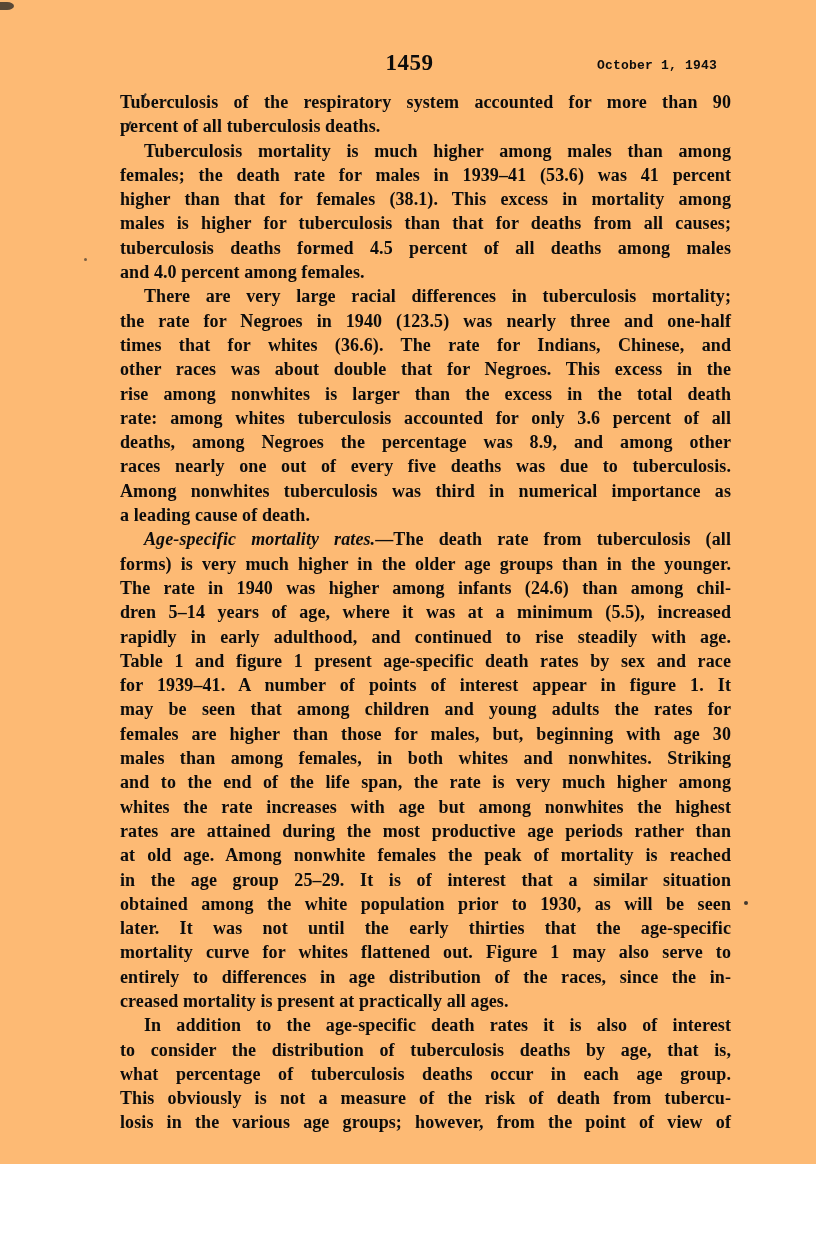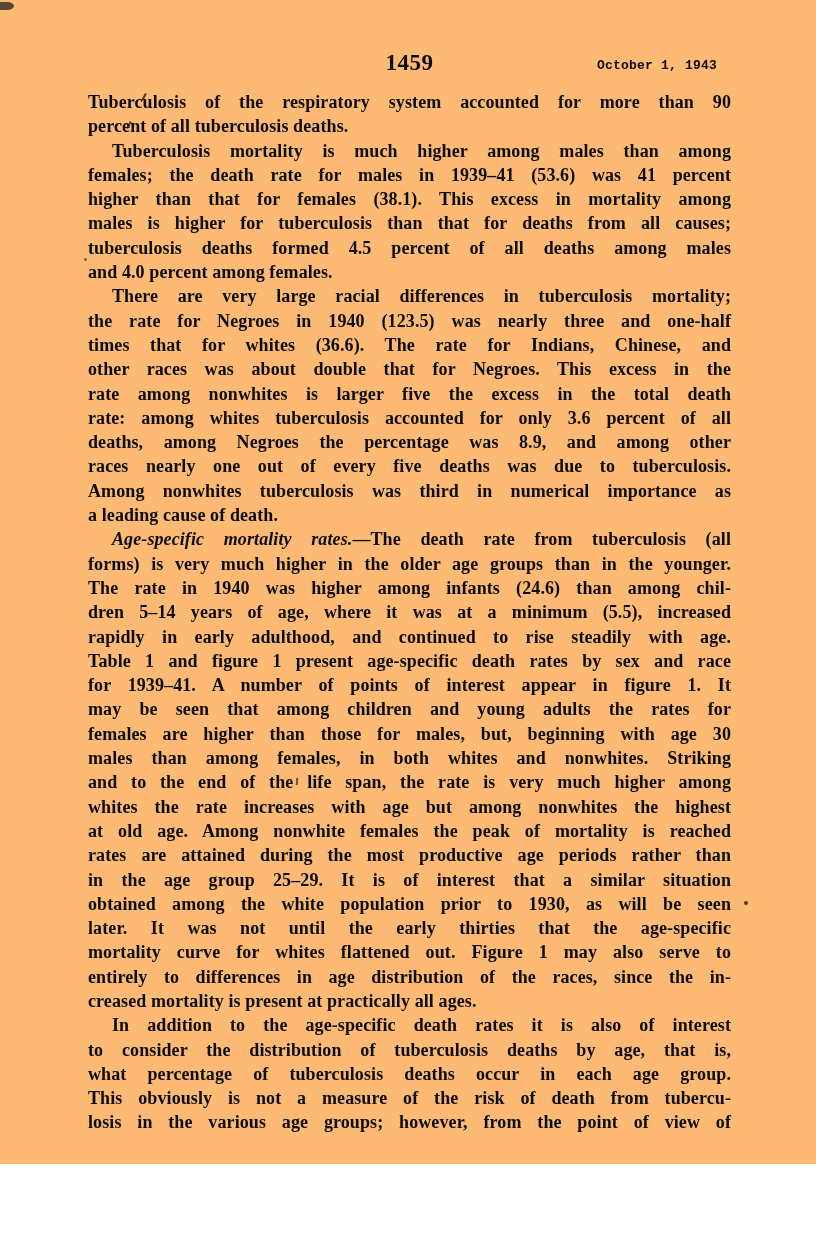--- a/index.html
+++ b/index.html
@@ -52,20 +52,21 @@
     width: 643px;
     font-size: 18px;
     font-weight: 700;
     line-height: 24.3px;
     letter-spacing: 0.1px;
   }
   .para { margin: 0; }
   .line {
     text-align: justify;
     text-align-last: justify;
+    margin-left: 32px;
   }
   .line.para-end {
     text-align: left;
     text-align-last: left;
   }
   .line.indent { padding-left: 24px; }
   .it { font-style: italic; }
   
   .artifact {
     position: absolute;
@@ -98,42 +99,42 @@
           <div class="line">higher than that for females (38.1). This excess in mortality among</div>
           <div class="line">males is higher for tuberculosis than that for deaths from all causes;</div>
           <div class="line">tuberculosis deaths formed 4.5 percent of all deaths among males</div>
           <div class="line para-end">and 4.0 percent among females.</div>
         </div>
         <div class="para">
           <div class="line indent">There are very large racial differences in tuberculosis mortality;</div>
           <div class="line">the rate for Negroes in 1940 (123.5) was nearly three and one-half</div>
           <div class="line">times that for whites (36.6). The rate for Indians, Chinese, and</div>
           <div class="line">other races was about double that for Negroes. This excess in the</div>
-          <div class="line">rate among nonwhites is larger five the excess in the total death</div>
+          <div class="line">rise among nonwhites is larger than the excess in the total death</div>
           <div class="line">rate: among whites tuberculosis accounted for only 3.6 percent of all</div>
           <div class="line">deaths, among Negroes the percentage was 8.9, and among other</div>
           <div class="line">races nearly one out of every five deaths was due to tuberculosis.</div>
           <div class="line">Among nonwhites tuberculosis was third in numerical importance as</div>
           <div class="line para-end">a leading cause of death.</div>
         </div>
         <div class="para">
           <div class="line indent"><span class="it">Age-specific mortality rates.</span><span>—The death rate from tuberculosis (all</span></div>
           <div class="line">forms) is very much higher in the older age groups than in the younger.</div>
           <div class="line">The rate in 1940 was higher among infants (24.6) than among chil-</div>
           <div class="line">dren 5–14 years of age, where it was at a minimum (5.5), increased</div>
           <div class="line">rapidly in early adulthood, and continued to rise steadily with age.</div>
           <div class="line">Table 1 and figure 1 present age-specific death rates by sex and race</div>
           <div class="line">for 1939–41. A number of points of interest appear in figure 1. It</div>
           <div class="line">may be seen that among children and young adults the rates for</div>
           <div class="line">females are higher than those for males, but, beginning with age 30</div>
           <div class="line">males than among females, in both whites and nonwhites. Striking</div>
           <div class="line">and to the end of the life span, the rate is very much higher among</div>
           <div class="line">whites the rate increases with age but among nonwhites the highest</div>
+          <div class="line">rates are attained during the most productive age periods rather than</div>
           <div class="line">at old age. Among nonwhite females the peak of mortality is reached</div>
-          <div class="line">rates are attained during the most productive age periods rather than</div>
           <div class="line">in the age group 25–29. It is of interest that a similar situation</div>
           <div class="line">obtained among the white population prior to 1930, as will be seen</div>
           <div class="line">later. It was not until the early thirties that the age-specific</div>
           <div class="line">mortality curve for whites flattened out. Figure 1 may also serve to</div>
           <div class="line">entirely to differences in age distribution of the races, since the in-</div>
           <div class="line para-end">creased mortality is present at practically all ages.</div>
         </div>
         <div class="para">
           <div class="line indent">In addition to the age-specific death rates it is also of interest</div>
           <div class="line">to consider the distribution of tuberculosis deaths by age, that is,</div>

